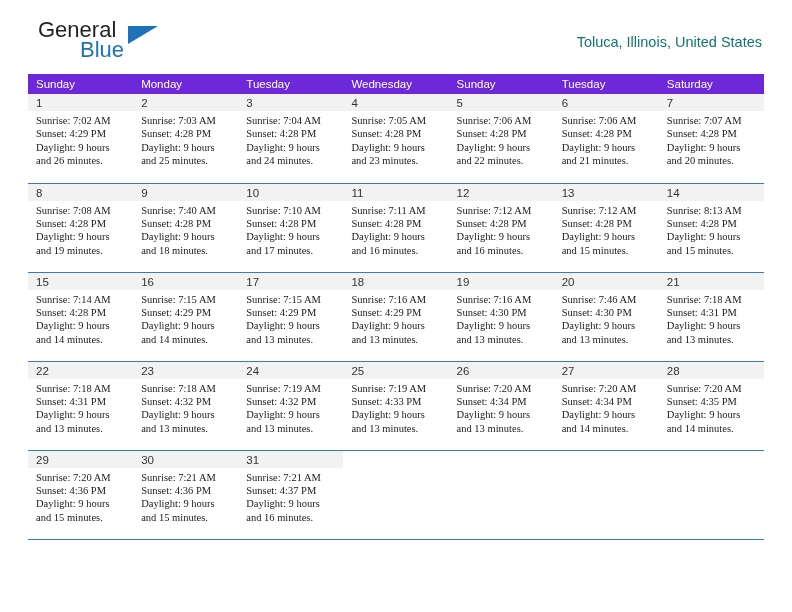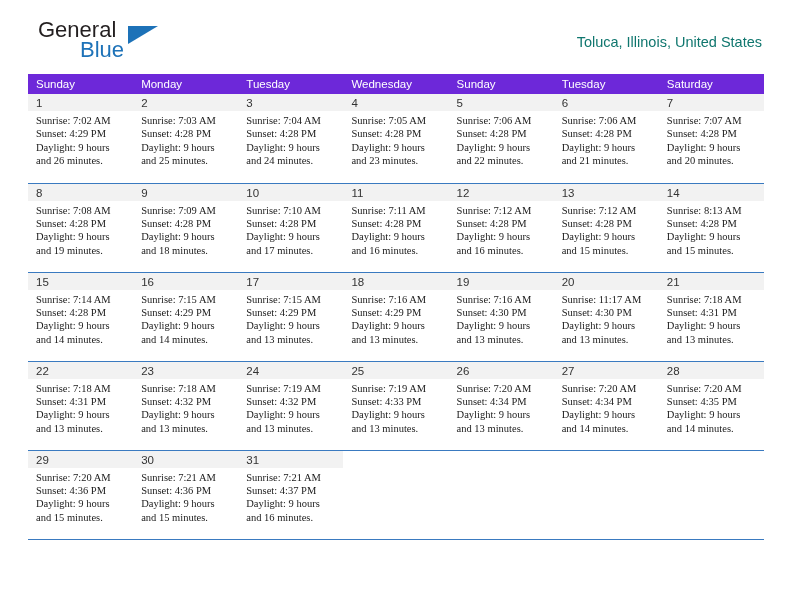--- a/index.html
+++ b/index.html
@@ -242,21 +242,21 @@
             <div class="details">
               <div>Sunrise: 7:08 AM</div>
               <div>Sunset: 4:28 PM</div>
               <div>Daylight: 9 hours</div>
               <div>and 19 minutes.</div>
             </div>
           </td>
           <td class="daycell">
             <div class="daynum">9</div>
             <div class="details">
-              <div>Sunrise: 7:09 AM</div>
+              <div>Sunrise: 7:40 AM</div>
               <div>Sunset: 4:28 PM</div>
               <div>Daylight: 9 hours</div>
               <div>and 18 minutes.</div>
             </div>
           </td>
           <td class="daycell">
             <div class="daynum">10</div>
             <div class="details">
               <div>Sunrise: 7:10 AM</div>
               <div>Sunset: 4:28 PM</div>
@@ -343,21 +343,21 @@
             <div class="details">
               <div>Sunrise: 7:16 AM</div>
               <div>Sunset: 4:30 PM</div>
               <div>Daylight: 9 hours</div>
               <div>and 13 minutes.</div>
             </div>
           </td>
           <td class="daycell">
             <div class="daynum">20</div>
             <div class="details">
-              <div>Sunrise: 11:17 AM</div>
+              <div>Sunrise: 7:46 AM</div>
               <div>Sunset: 4:30 PM</div>
               <div>Daylight: 9 hours</div>
               <div>and 13 minutes.</div>
             </div>
           </td>
           <td class="daycell">
             <div class="daynum">21</div>
             <div class="details">
               <div>Sunrise: 7:18 AM</div>
               <div>Sunset: 4:31 PM</div>

